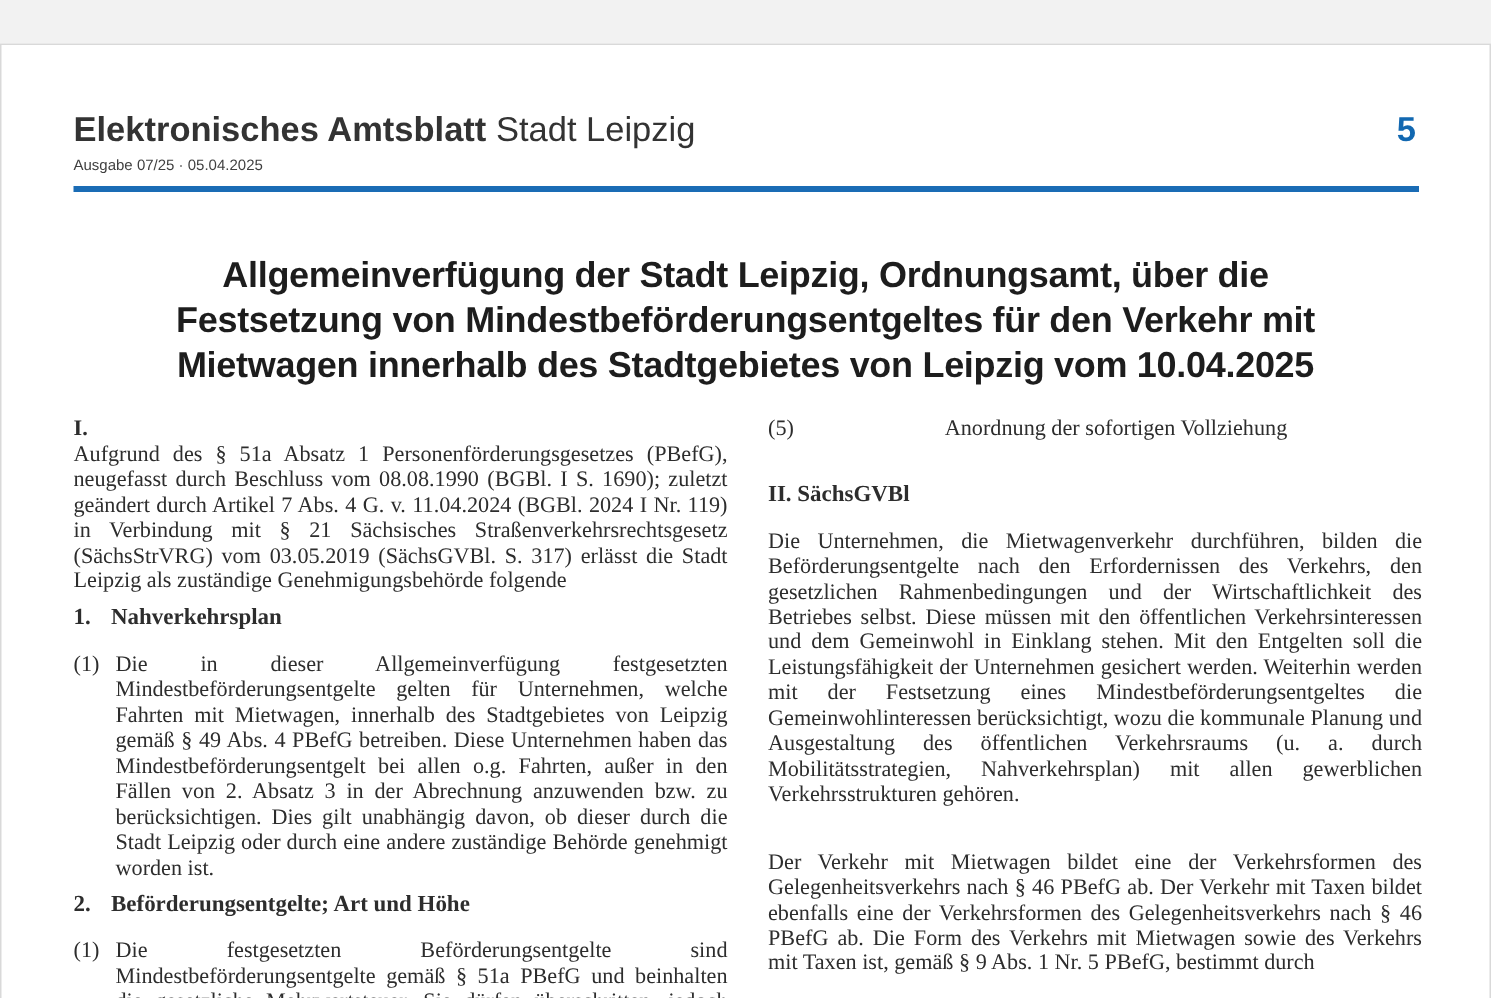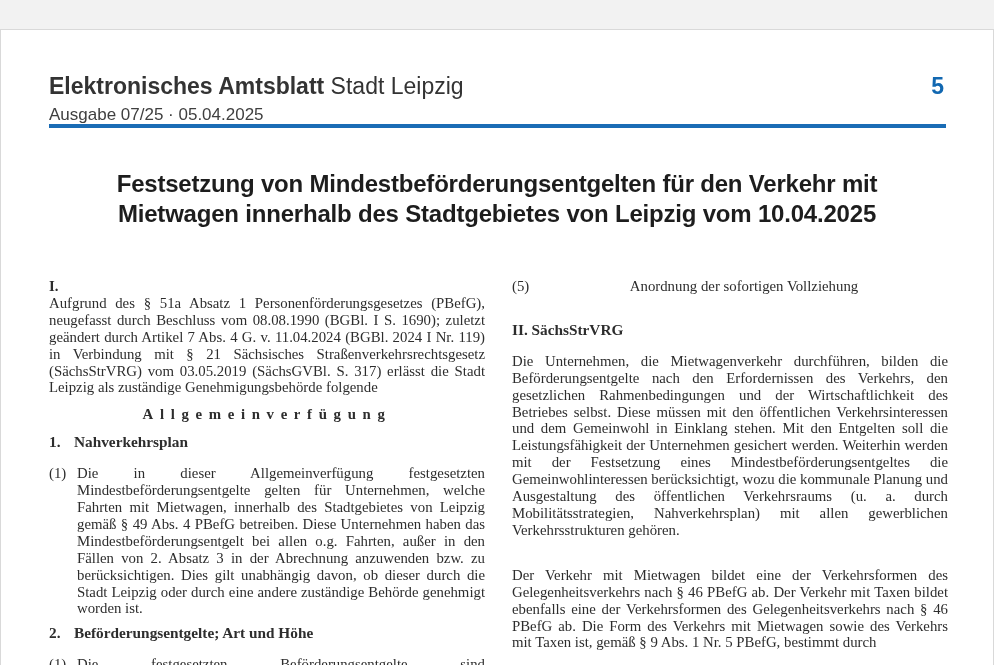--- a/index.html
+++ b/index.html
@@ -6,21 +6,21 @@
   .page {
     position:relative; width:994px; height:665px; background:#ffffff;
     border:1px solid #d9d9d9; box-sizing:border-box; overflow:hidden;
     font-family:"Liberation Sans", sans-serif;
     margin-top:29px;
   }
   
   .masthead { position:absolute; left:48px; top:42px; font-size:23px; line-height:28px; color:#333333; white-space:nowrap; }
   .masthead-bold { font-weight:700; }
   .masthead-rest { font-weight:400; }
-  .issue-line { position:absolute; left:48px; top:75px; font-size:17px; color:#3f3f3f; }
+  .issue-line { position:absolute; left:48px; top:75px; font-size:10px; color:#3f3f3f; }
   .page-number { position:absolute; top:42px; right:49px; font-size:23px; line-height:28px; font-weight:700; color:#1268b1; }
   .header-rule { position:absolute; left:48px; top:94px; width:897px; height:4px; background:#1a6cb5; }
   
   .doc-title {
     position:absolute; left:40px; right:40px; top:139px; text-align:center;
     font-weight:700; font-size:24px; line-height:30px; color:#1d1d1d; letter-spacing:-0.2px;
   }
   
   .columns {
     position:absolute; left:48px; top:248px; width:899px; height:416px;
@@ -45,30 +45,30 @@
 <div class="page">
 
   <div class="masthead">
     <span class="masthead-bold">Elektronisches Amtsblatt</span><span class="masthead-rest"> Stadt Leipzig</span>
   </div>
   <div class="issue-line">Ausgabe 07/25 · 05.04.2025</div>
   <div class="page-number">5</div>
   <div class="header-rule"></div>
 
   <div class="doc-title">
-    <div>Festsetzung von Mindestbeförderungsentgelten für den Verkehr mit</div>
+    <div>Allgemeinverfügung der Stadt Leipzig, Ordnungsamt, über die</div>
+    <div>Festsetzung von Mindestbeförderungsentgeltes für den Verkehr mit</div>
     <div>Mietwagen innerhalb des Stadtgebietes von Leipzig vom 10.04.2025</div>
   </div>
 
   <div class="columns">
 
     <div class="col">
       <div class="sec-label">I.</div>
       <div class="para">Aufgrund des § 51a Absatz 1 Personenförderungsgesetzes (PBefG), neugefasst durch Beschluss vom 08.08.1990 (BGBl. I S. 1690); zuletzt geändert durch Artikel 7 Abs. 4 G. v. 11.04.2024 (BGBl. 2024 I Nr. 119) in Verbindung mit § 21 Sächsisches Straßenverkehrsrechtsgesetz (SächsStrVRG) vom 03.05.2019 (SächsGVBl. S. 317) erlässt die Stadt Leipzig als zuständige Genehmigungsbehörde folgende</div>
-      <div class="decree">Allgemeinverfügung</div>
 
       <div class="num-heading">
         <span class="num">1.</span>
         <span>Nahverkehrsplan</span>
       </div>
       <div class="hang">
         <span class="marker">(1)</span>
         <span>Die in dieser Allgemeinverfügung festgesetzten Mindestbeförderungsentgelte gelten für Unternehmen, welche Fahrten mit Mietwagen, innerhalb des Stadtgebietes von Leipzig gemäß § 49 Abs. 4 PBefG betreiben. Diese Unternehmen haben das Mindestbeförderungsentgelt bei allen o.g. Fahrten, außer in den Fällen von 2. Absatz 3 in der Abrechnung anzuwenden bzw. zu berücksichtigen. Dies gilt unabhängig davon, ob dieser durch die Stadt Leipzig oder durch eine andere zuständige Behörde genehmigt worden ist.</span>
       </div>
 
@@ -81,19 +81,19 @@
         <span>Die festgesetzten Beförderungsentgelte sind Mindestbeförderungsentgelte gemäß § 51a PBefG und beinhalten die gesetzliche Mehrwertsteuer. Sie dürfen überschritten, jedoch nicht unterschritten werden.</span>
       </div>
     </div>
 
     <div class="col">
       <div class="hang">
         <span class="marker">(5)</span>
         <div class="p5-title">Anordnung der sofortigen Vollziehung</div>
       </div>
 
-      <div class="heading-ii">II. SächsStrVRG</div>
+      <div class="heading-ii">II. SächsGVBl</div>
       <div class="para">Die Unternehmen, die Mietwagenverkehr durchführen, bilden die Beförderungsentgelte nach den Erfordernissen des Verkehrs, den gesetzlichen Rahmenbedingungen und der Wirtschaftlichkeit des Betriebes selbst. Diese müssen mit den öffentlichen Verkehrsinteressen und dem Gemeinwohl in Einklang stehen. Mit den Entgelten soll die Leistungsfähigkeit der Unternehmen gesichert werden. Weiterhin werden mit der Festsetzung eines Mindestbeförderungsentgeltes die Gemeinwohlinteressen berücksichtigt, wozu die kommunale Planung und Ausgestaltung des öffentlichen Verkehrsraums (u. a. durch Mobilitätsstrategien, Nahverkehrsplan) mit allen gewerblichen Verkehrsstrukturen gehören.</div>
       <div class="para para-spaced">Der Verkehr mit Mietwagen bildet eine der Verkehrsformen des Gelegenheitsverkehrs nach § 46 PBefG ab. Der Verkehr mit Taxen bildet ebenfalls eine der Verkehrsformen des Gelegenheitsverkehrs nach § 46 PBefG ab. Die Form des Verkehrs mit Mietwagen sowie des Verkehrs mit Taxen ist, gemäß § 9 Abs. 1 Nr. 5 PBefG, bestimmt durch</div>
     </div>
 
   </div>
 </div>
 
 </body></html>

